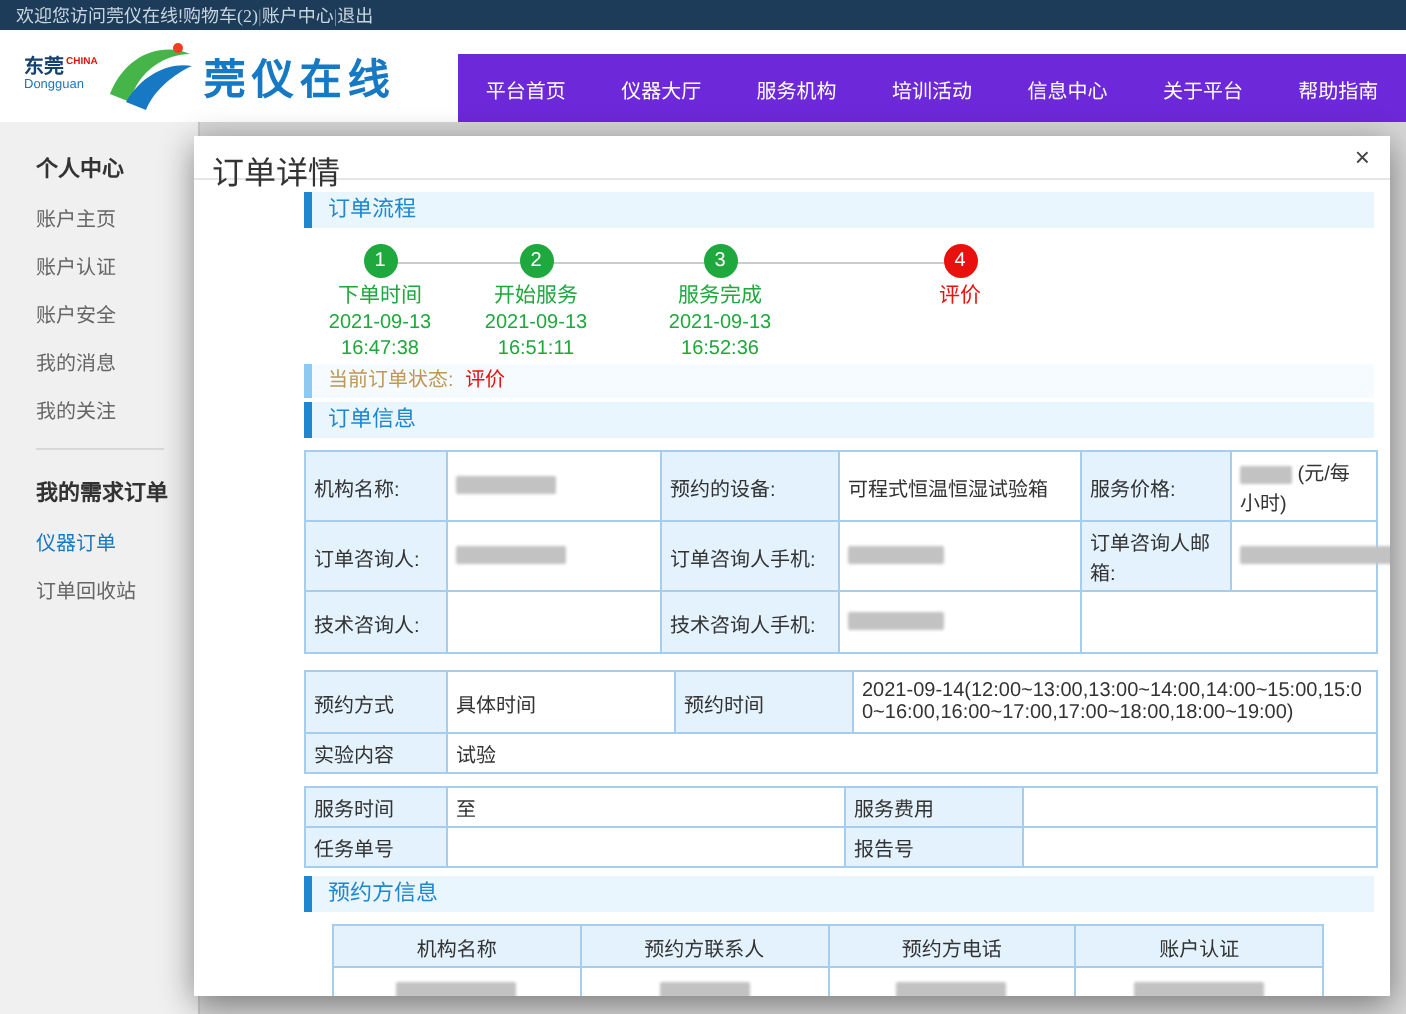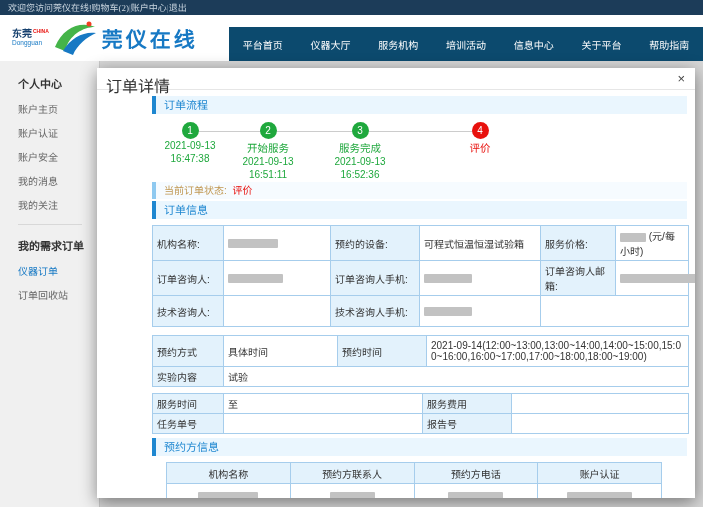--- a/index.html
+++ b/index.html
@@ -15,21 +15,21 @@
 
   
   .header{position:absolute;top:15px;left:0;right:0;height:46px;background:#ffffff;}
   .logo{position:absolute;left:12px;top:4px;display:flex;align-items:center;cursor:pointer;}
   .brand-block{line-height:1;margin-right:2px;}
   .brand-cn{font-size:10px;font-weight:bold;color:#16406e;}
   .brand-china{font-size:5px;color:#e8110d;vertical-align:super;margin-left:1px;}
   .brand-en{font-size:6.5px;color:#1779c4;margin-top:1px;}
   .logo-swoosh{margin-right:5px;}
   .site-name{font-size:21px;font-weight:bold;color:#1779c4;letter-spacing:3px;font-family:Liberation Mono, monospace;}
-  .mainnav{position:absolute;right:0;bottom:0;width:474px;height:34px;background:#0c4a6e;display:flex;}
+  .mainnav{position:absolute;right:0;bottom:0;width:474px;height:34px;background:#6d28d9;display:flex;}
   .mainnav a{flex:1;display:flex;align-items:center;justify-content:center;color:#fff;font-size:10px;text-decoration:none;}
 
   
   .sidebar{position:absolute;top:61px;left:0;bottom:0;width:100px;background:#f0f0f0;border-right:1px solid #c9c9c9;
     padding:14px 0 0 18px;box-sizing:border-box;}
   .sb-title{font-size:11px;font-weight:bold;color:#333;margin-bottom:10px;}
   .sb-item{display:block;font-size:10px;color:#666;text-decoration:none;margin-bottom:9px;}
   .sb-item.active{color:#1779c4;}
   .sb-divider{width:64px;height:1px;background:#d8d8d8;margin:12px 0;}
 
@@ -145,20 +145,21 @@
       <span class="modal-close">×</span>
     </div>
     <div class="modal-body">
 
       <div class="section-h">订单流程</div>
 
       <div class="steps">
         <div class="steps-line"></div>
         <div class="step green s1">
           <div class="circle">1</div>
+          <div class="slabel">下单时间</div>
           <div class="sdate">2021-09-13</div>
           <div class="stime">16:47:38</div>
         </div>
         <div class="step green s2">
           <div class="circle">2</div>
           <div class="slabel">开始服务</div>
           <div class="sdate">2021-09-13</div>
           <div class="stime">16:51:11</div>
         </div>
         <div class="step green s3">

